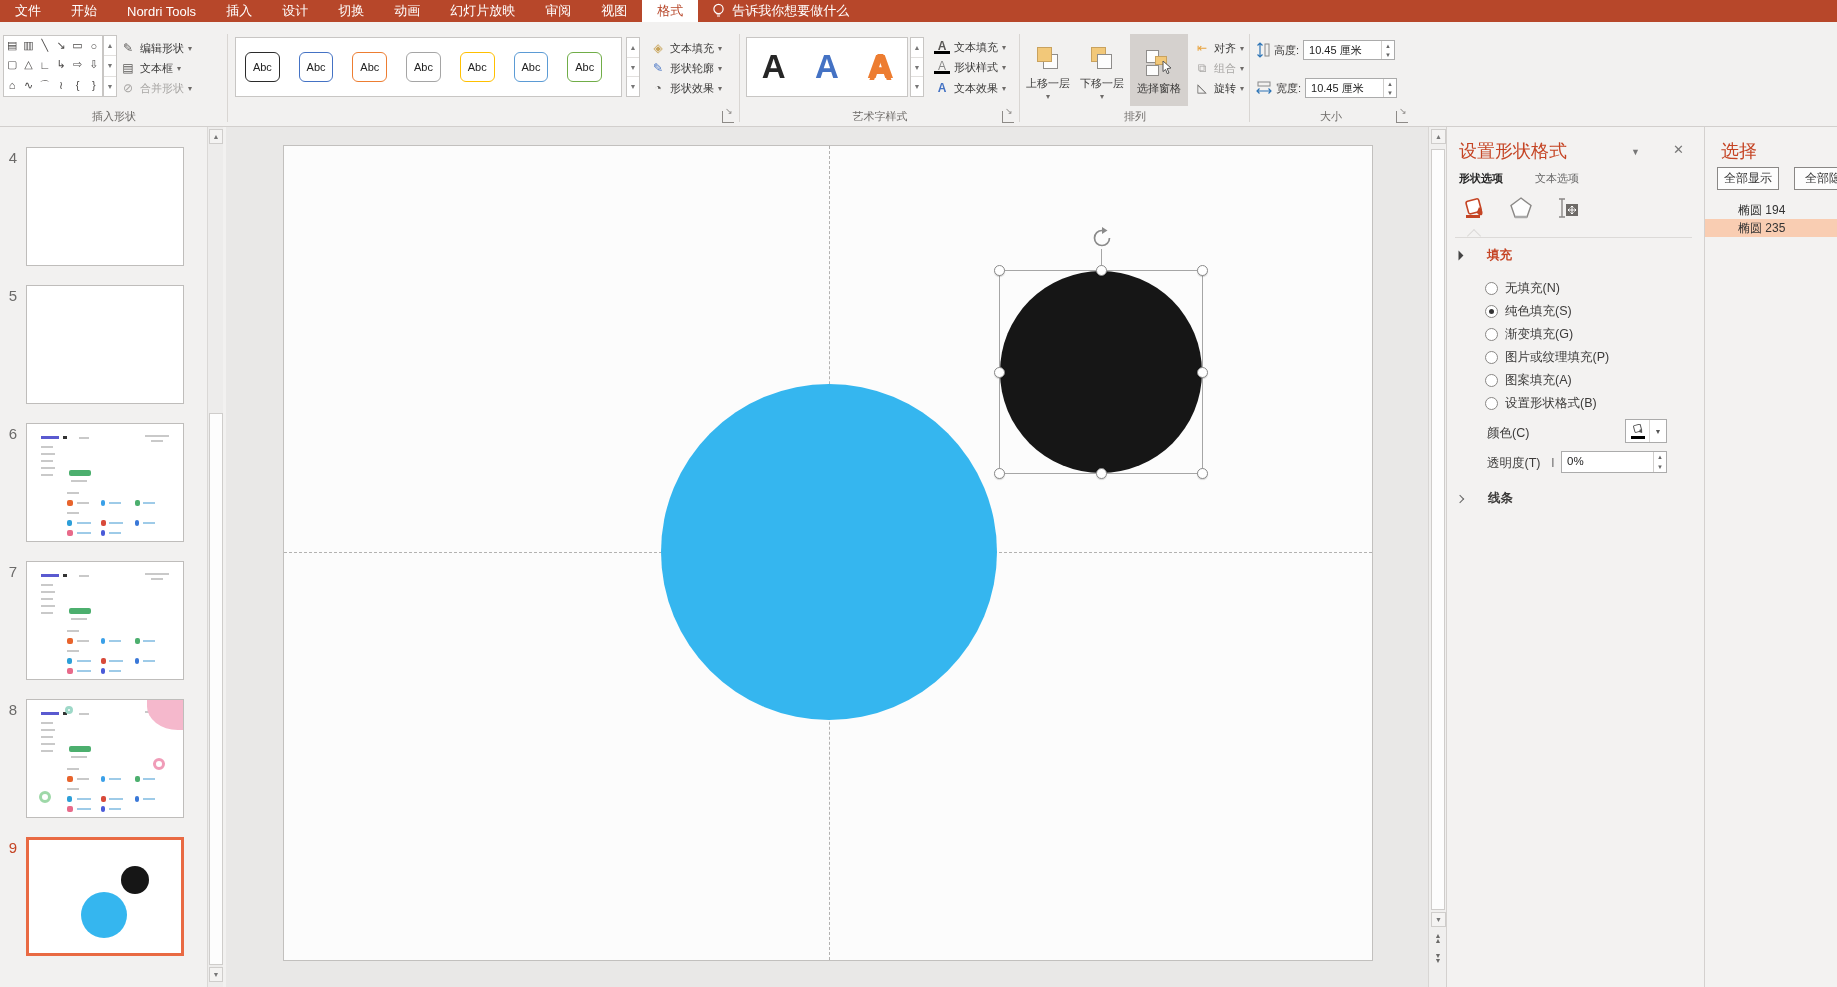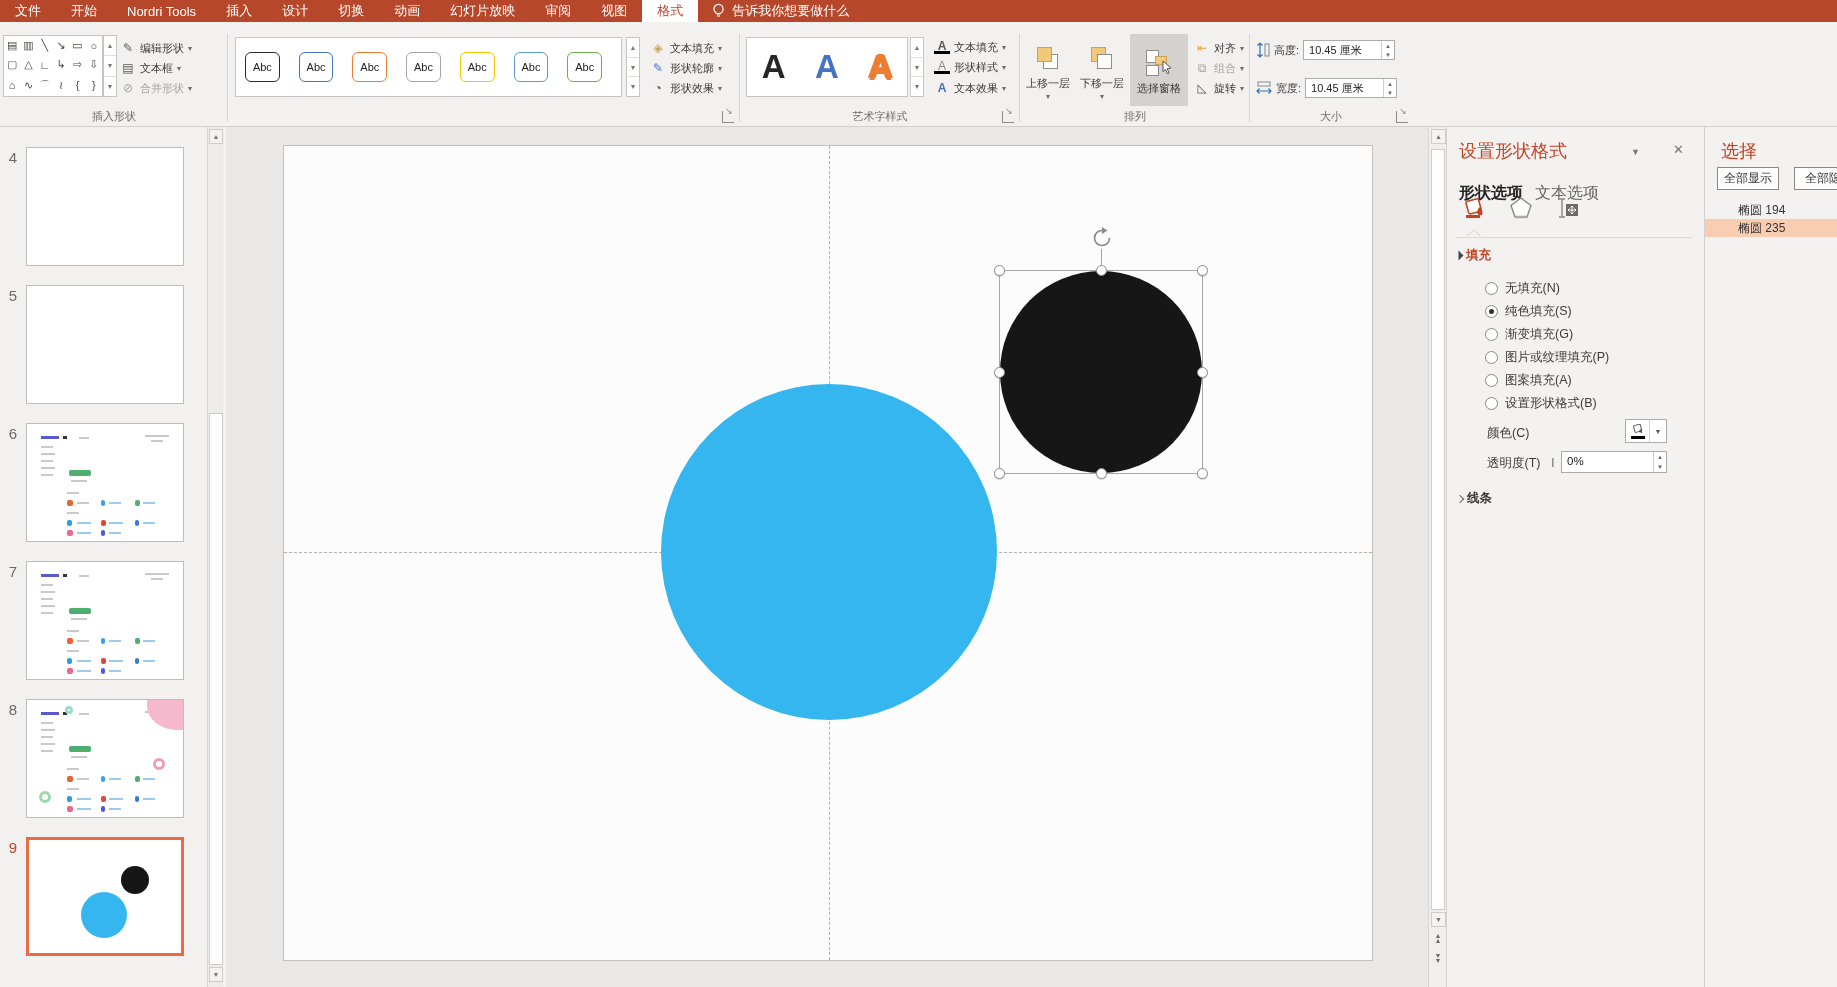--- a/index.html
+++ b/index.html
@@ -98,27 +98,27 @@
   
   .vscroll{ position:absolute; left:1428px; top:0; width:18px; height:860px; background:#F0EFEE; border-left:1px solid #D8D6D4; }
   .vscroll .sbtn{ width:15px; }
   .dblbtn{ position:absolute; left:2px; width:14px; height:14px; color:#6b6a69; font-size:7px; line-height:5px; text-align:center; }
 
   
   .fmt{ position:absolute; left:1446px; top:0; width:258px; height:860px; background:#F3F2F1; border-left:1px solid #D4D1CF; font-size:12.5px; color:#444; }
   .fmt-title{ position:absolute; left:12px; top:12px; font-size:18px; color:var(--c-accent); }
   .fmt-min{ position:absolute; left:184px; top:20px; font-size:9px; color:#777; }
   .fmt-close{ position:absolute; left:226px; top:15px; font-size:13px; color:#777; }
-  .fmt-tab{ position:absolute; top:56px; font-size:16px; color:#666; }
+  .fmt-tab{ position:absolute; top:44px; font-size:11px; color:#666; }
   .fmt-tab.active{ color:#262626; font-weight:bold; }
   .fmt-icons{ position:absolute; left:14px; top:66px; display:flex; gap:18px; }
   .fmt-ic{ width:28px; height:30px; display:flex; align-items:center; justify-content:center; }
   .fmt-divider{ position:absolute; left:8px; right:12px; top:110px; border-top:1px solid #DCDAD8; }
   .caret-up{ position:absolute; left:22px; top:104px; width:10px; height:10px; background:#F3F2F1; border-left:1px solid #DCDAD8; border-top:1px solid #DCDAD8; transform:rotate(45deg); }
-  .sect-head{ position:absolute; display:flex; align-items:center; gap:4px; font-weight:bold; }
+  .sect-head{ position:absolute; display:flex; align-items:center; gap:25px; font-weight:bold; }
   .tri-exp{ width:0; height:0; border-left:7px solid transparent; border-top:7px solid #444; transform:rotate(45deg); }
   .tri-col{ width:6px; height:6px; border-top:1px solid #666; border-right:1px solid #666; transform:rotate(45deg); }
   .radio-row{ position:absolute; left:38px; display:flex; align-items:center; gap:7px; color:#3c3b3a; }
   .radio{ width:13px; height:13px; border-radius:50%; border:1px solid #8a8886; background:#fff; position:relative; }
   .radio.on:after{ content:""; position:absolute; left:3px; top:3px; width:5px; height:5px; border-radius:50%; background:#333; }
   .color-btn{ position:absolute; left:178px; top:292px; width:42px; height:24px; background:#fff; border:1px solid #ABABAB; display:flex; align-items:center; }
   .color-btn .cswatch{ width:24px; display:flex; flex-direction:column; align-items:center; gap:1px; border-right:1px solid #d8d6d4; height:100%; justify-content:center; }
   .color-btn .bar{ width:14px; height:3px; background:#000; }
   .color-btn .car{ flex:1; text-align:center; font-size:7px; color:#555; }
   .trans-input{ position:absolute; left:114px; top:324px; width:106px; height:22px; background:#fff; border:1px solid #ABABAB; display:flex; }

